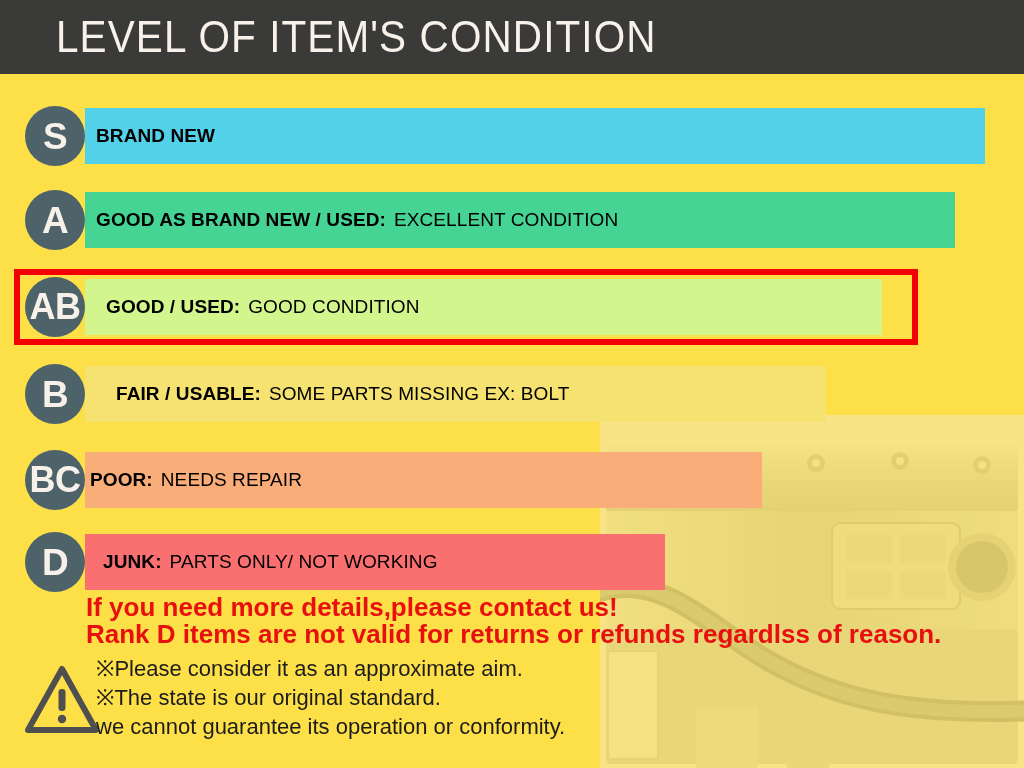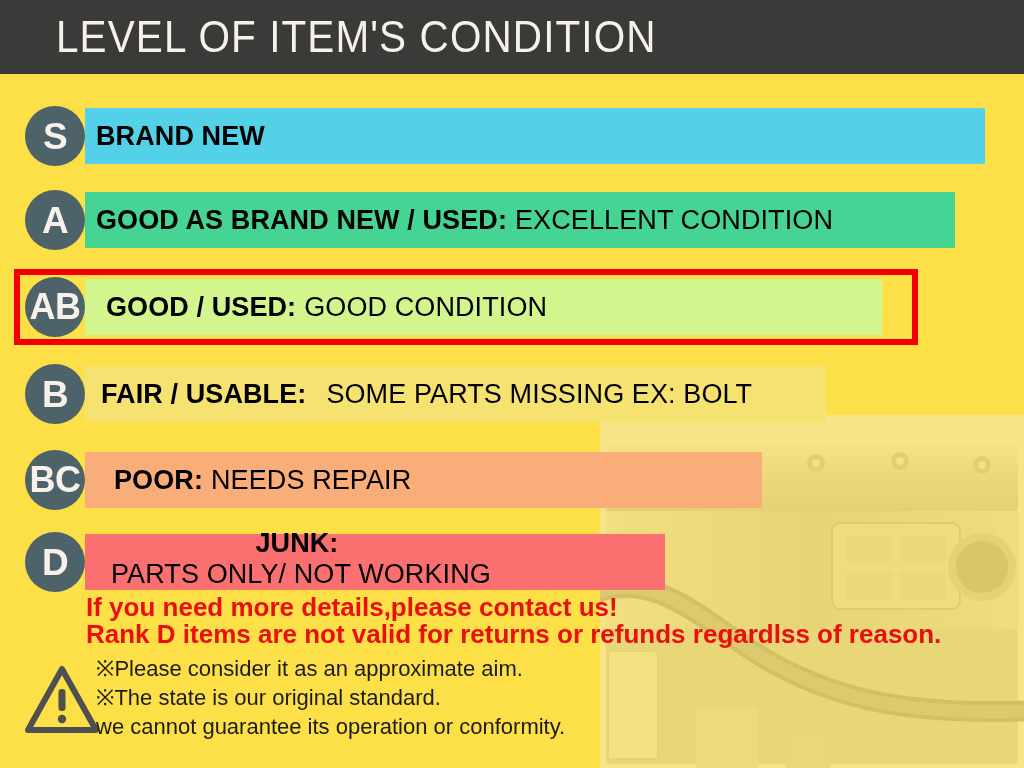--- a/index.html
+++ b/index.html
@@ -80,24 +80,23 @@
   .badge.wide { font-size:36px; }
   .rowtext {
     position:absolute;
     left:96px;
     top:0;
     height:56px;
     display:flex;
     align-items:center;
     z-index:5;
     white-space:nowrap;
-    font-size:27px;
+    font-size:19px;
     color:#000000;
     letter-spacing:0.1px;
-    justify-content:flex-end;
   }
   .rowtext .b { font-weight:700; }
   .rowtext .n { font-weight:400; margin-left:8px; }
 
   #highlight-box {
     position:absolute;
     left:14px; top:269px;
     width:904px; height:76px;
     border:6px solid #f40000;
     z-index:6;
@@ -223,43 +222,43 @@
       <span class="n">GOOD CONDITION</span>
     </div>
   </div>
   <div id="highlight-box"></div>
 
   <div class="row" style="top:366px;">
     <div class="bar" style="width:741px; background:#f5e271;"></div>
     <div class="badge">
       <span>B</span>
     </div>
-    <div class="rowtext" style="left:101px;gap:12px;">
+    <div class="rowtext" style="left:116px;">
       <span class="b">FAIR / USABLE:</span>
       <span class="n">SOME PARTS MISSING EX: BOLT</span>
     </div>
   </div>
 
   <div class="row" style="top:452px;">
     <div class="bar" style="width:677px; background:#f9ad79;"></div>
     <div class="badge wide">
       <span>BC</span>
     </div>
-    <div class="rowtext" style="left:90px;margin-left:24px;">
+    <div class="rowtext" style="left:90px;">
       <span class="b">POOR:</span>
       <span class="n">NEEDS REPAIR</span>
     </div>
   </div>
 
   <div class="row" style="top:534px;">
     <div class="bar" style="width:580px; background:#fa6f6f;"></div>
     <div class="badge">
       <span>D</span>
     </div>
-    <div class="rowtext" style="left:103px;flex-direction:column;">
+    <div class="rowtext" style="left:103px;">
       <span class="b">JUNK:</span>
       <span class="n">PARTS ONLY/ NOT WORKING</span>
     </div>
   </div>
 
   <div id="red-notice">
     <div>If you need more details,please contact us!</div>
     <div>Rank D items are not valid for returns or refunds regardlss of reason.</div>
   </div>
 

